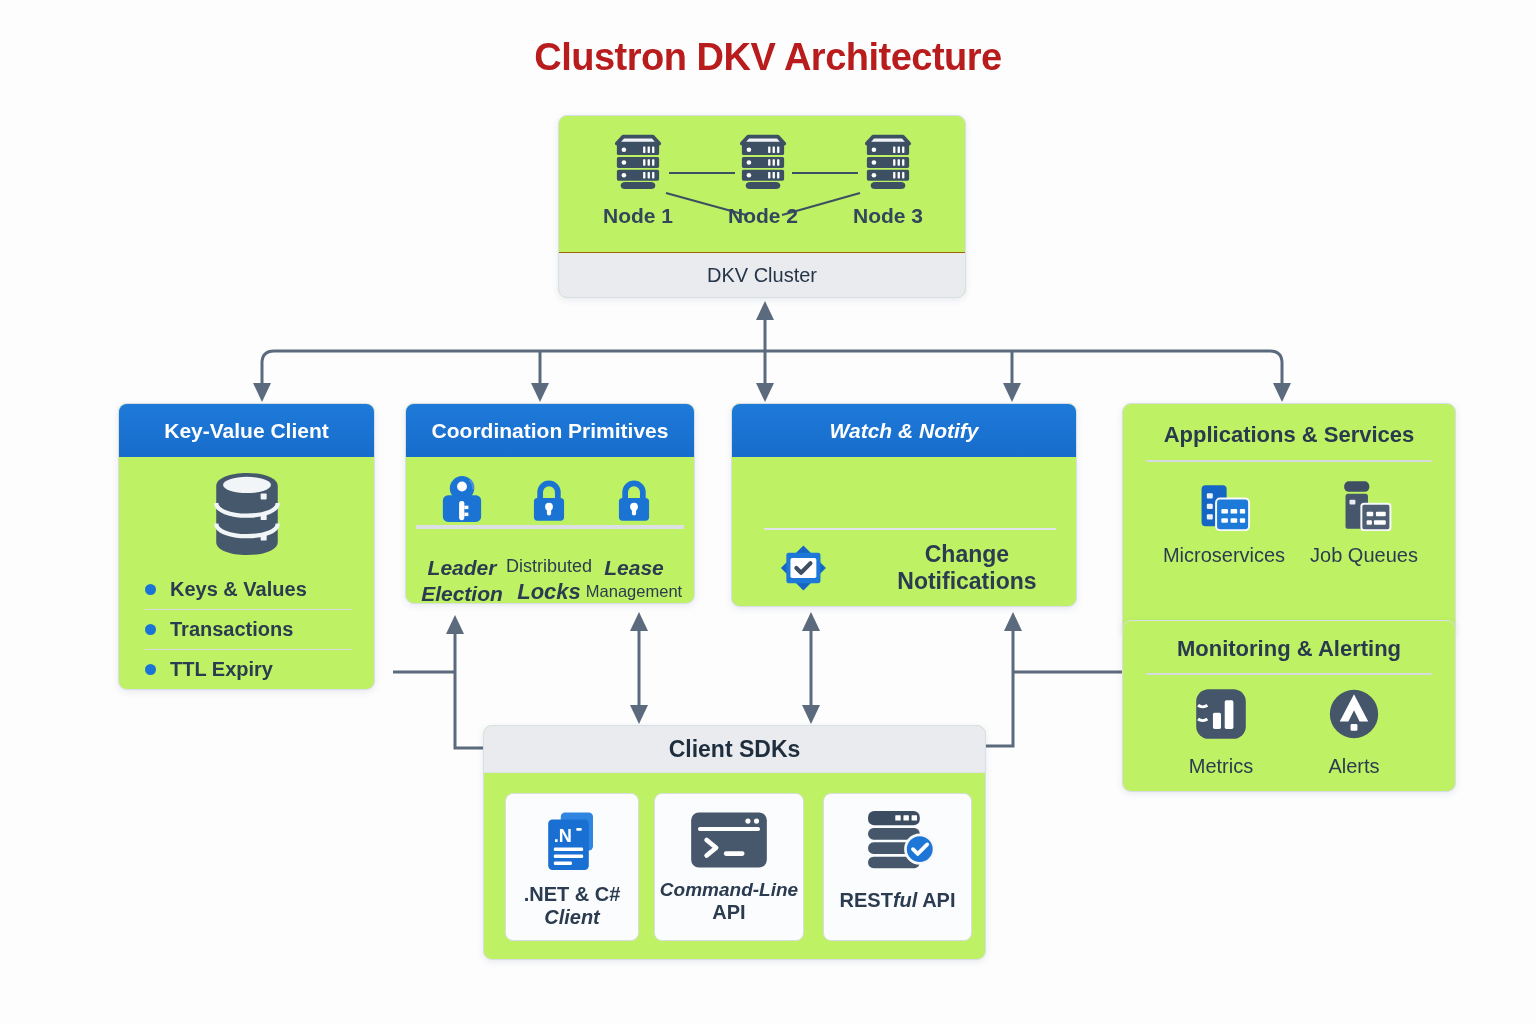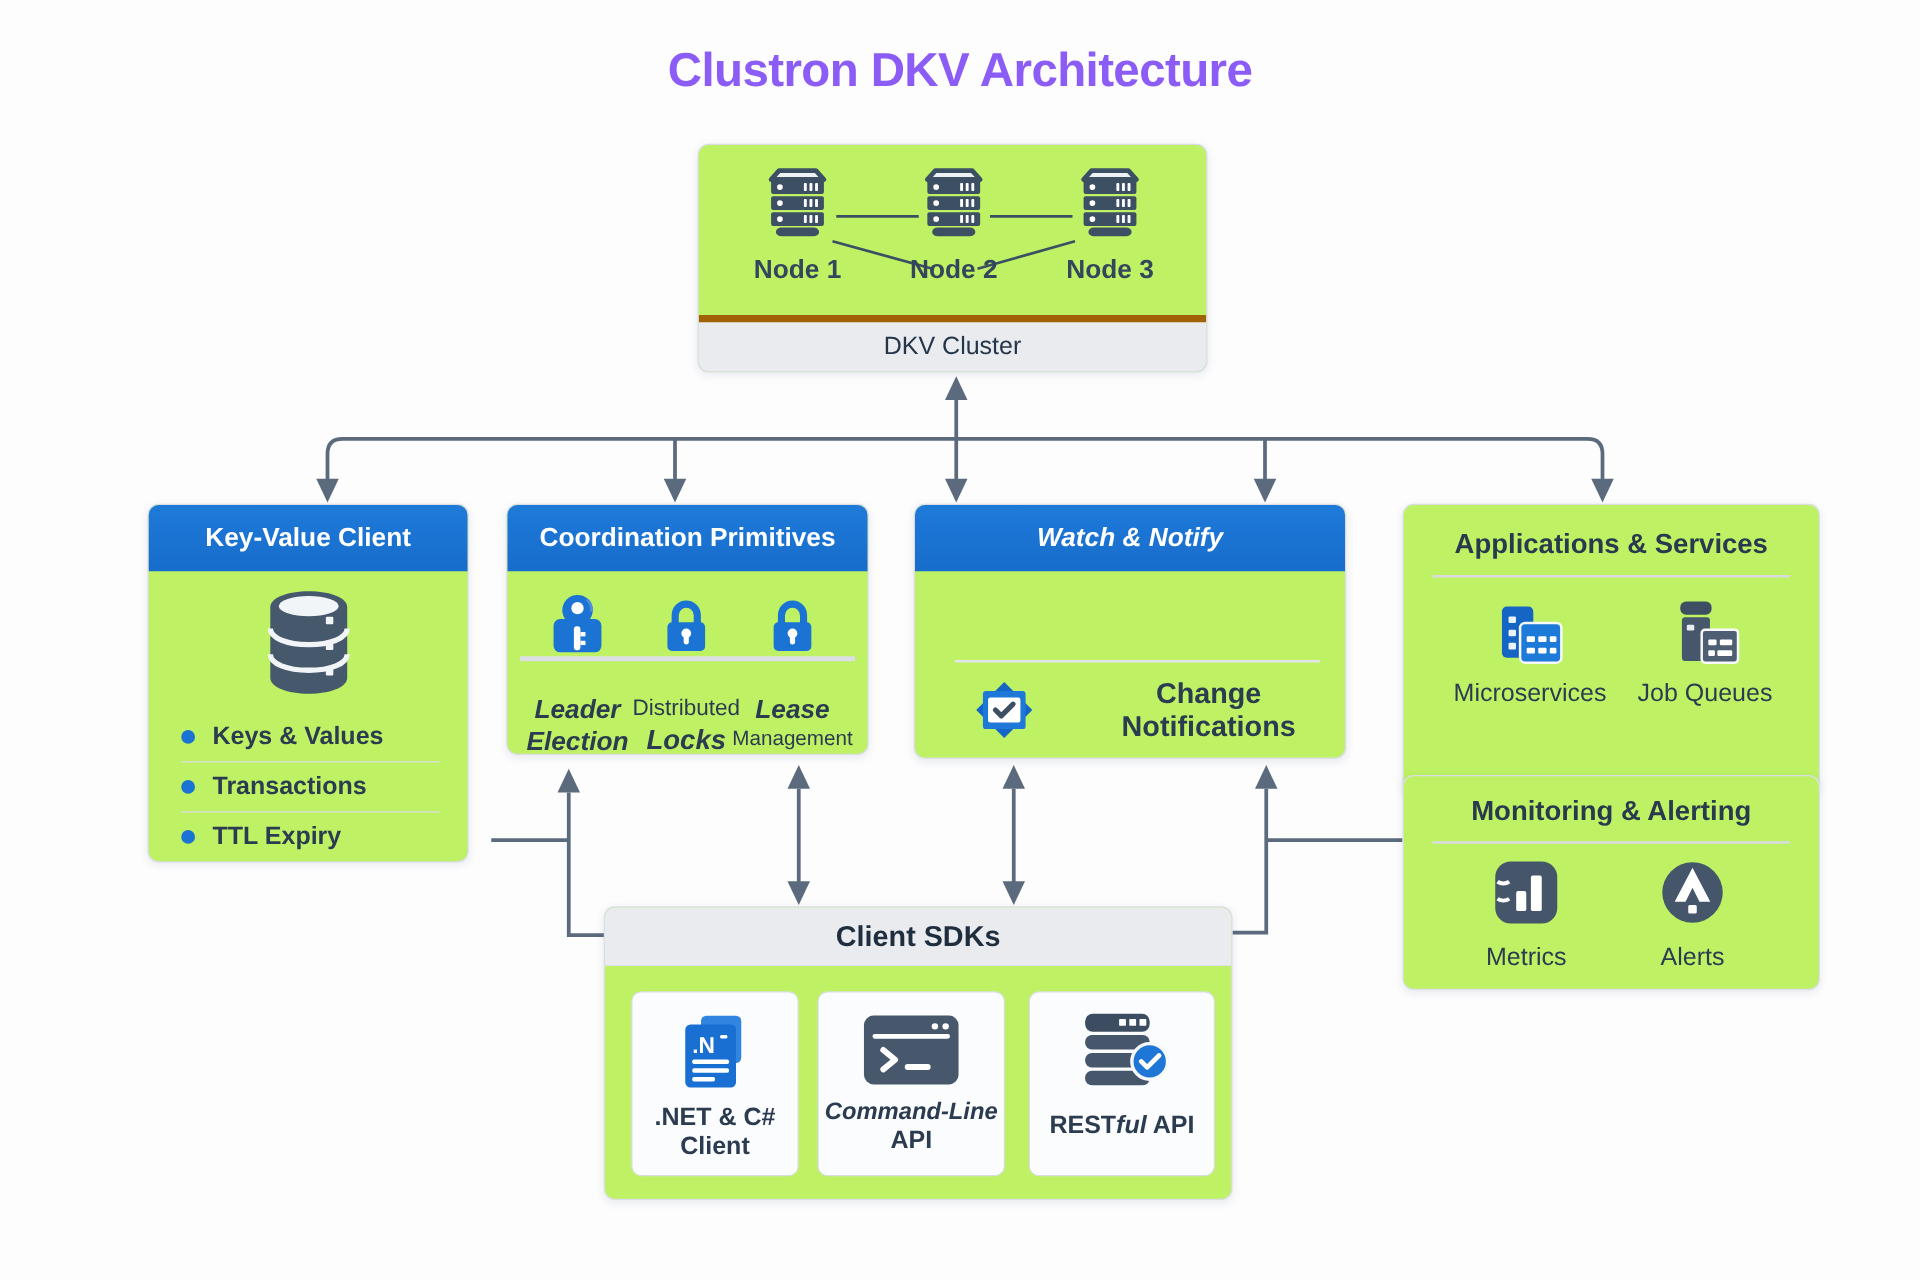--- a/index.html
+++ b/index.html
@@ -4,35 +4,35 @@
 <style>
   * { margin:0; padding:0; box-sizing:border-box; }
   html,body { background:#fdfdfe; }
   body { font-family:"Liberation Sans","DejaVu Sans",sans-serif; color:#24354a; }
   .canvas { position:relative; width:1536px; height:1024px; background:#fdfdfe; overflow:hidden; }
 
   .connectors { position:absolute; inset:0; z-index:0; }
 
   .diagram-title {
     position:absolute; top:36px; left:0; width:1536px; text-align:center;
-    font-size:38px; font-weight:bold; color:#8b5cf6; letter-spacing:-0.5px; z-index:2;
+    font-size:38px; font-weight:bold; color:#b91c1c; letter-spacing:-0.5px; z-index:2;
   }
 
   .box { position:absolute; background:#bef264; border:1px solid #d9dee4; border-radius:9px;
          box-shadow:0 2px 7px rgba(40,60,90,.10); z-index:2; }
 
   
   .cluster { left:558px; top:115px; width:408px; height:183px; }
   .cluster-body { position:relative; width:100%; height:137px; }
   .cluster-links { position:absolute; left:0; top:0; }
   .node { position:absolute; top:18px; width:96px; text-align:center; }
   .node svg { display:block; margin:0 auto; }
   .node-label { margin-top:6px; font-size:21px; font-weight:bold; color:#33465c; }
   .cluster-footer { position:absolute; left:0; bottom:0; width:100%; height:45px;
-    background:#e9ebee; border-top:6px solid #a16207; border-radius:0 0 8px 8px;
+    background:#e9ebee; border-top:1px solid #a16207; border-radius:0 0 8px 8px;
     display:flex; align-items:center; justify-content:center; font-size:20px; color:#25354a; }
 
   
   .panel-header { height:53px; background:linear-gradient(180deg,#1e7ad9,#176ccb);
     border-radius:8px 8px 0 0; display:flex; align-items:center; justify-content:center;
     color:#fff; font-size:21px; font-weight:bold; }
   .panel-header.slanted { font-style:italic; }
 
   .kv { left:118px; top:403px; width:257px; height:287px; }
   .kv-icon-wrap { display:flex; justify-content:center; margin-top:10px; }
@@ -71,21 +71,21 @@
 
   
   .sdks { left:483px; top:725px; width:503px; height:235px; }
   .sdks-header { height:47px; background:#e9ebee; border-bottom:1px solid #dee1e5;
     border-radius:8px 8px 0 0; display:flex; align-items:center; justify-content:center;
     font-size:23px; font-weight:bold; color:#1f2e3e; }
   .sdk-card { position:absolute; top:67px; height:148px; background:#fbfcfd;
     border:1px solid #d9dde2; border-radius:8px; display:flex; flex-direction:column;
     align-items:center; padding-top:13px; }
   .sdk-line1 { margin-top:6px; font-size:20px; font-weight:bold; color:#2b3b50; }
-  .sdk-line2 { font-size:20px; font-weight:600; color:#2b3b50; }
+  .sdk-line2 { font-size:20px; font-style:italic; font-weight:600; color:#2b3b50; }
   .sdk-card.c2 .sdk-line1 { font-style:italic; font-size:19px; }
   .sdk-card.c2 .sdk-line2 { font-style:normal; font-weight:bold; }
   .sdk-rest { margin-top:14px; font-size:20px; font-weight:bold; color:#2b3b50; }
   .sdk-rest .it { font-style:italic; }
 </style>
 </head>
 <body>
 
 <div class="canvas">
 

